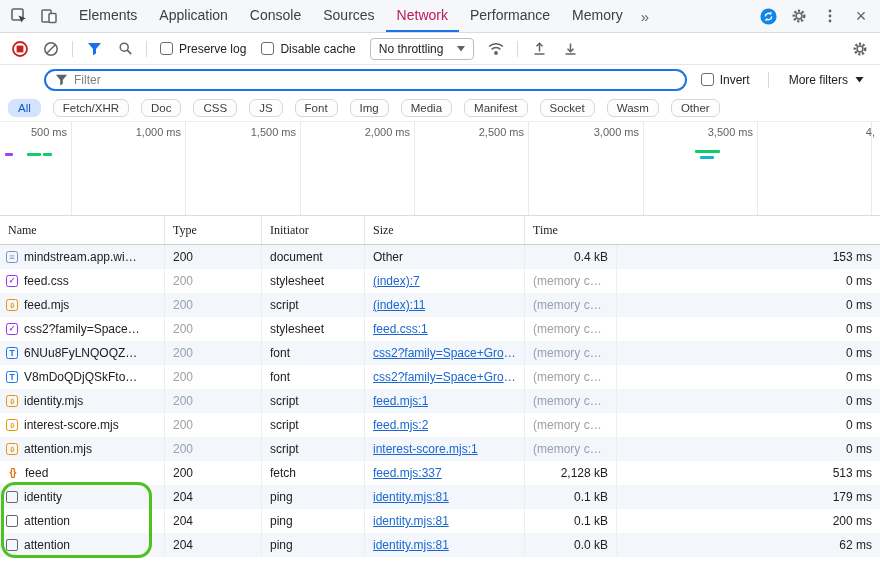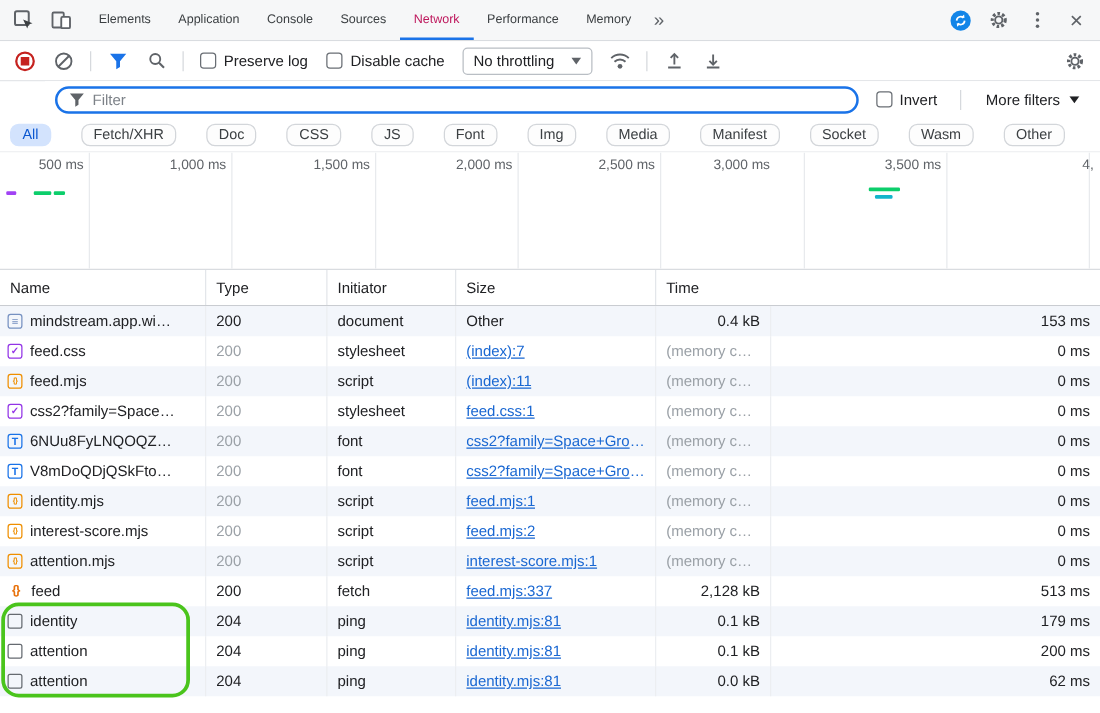--- a/index.html
+++ b/index.html
@@ -4,21 +4,21 @@
 <style>
   *{margin:0;padding:0;box-sizing:border-box;}
   body{background:#fff;font-family:"Liberation Sans",sans-serif;color:#202124;}
   .dt{position:relative;width:880px;height:570px;overflow:hidden;background:#fff;font-size:12px;}
 
   
   .tabbar{height:33px;background:#f6f7f8;border-bottom:1px solid #d9dce0;display:flex;align-items:stretch;}
   .tb-left{display:flex;align-items:center;gap:2px;padding:0 5px;}
   .iconbtn{width:28px;height:26px;display:flex;align-items:center;justify-content:center;border-radius:4px;flex:0 0 auto;}
   .tabs{display:flex;align-items:stretch;}
-  .tab{display:flex;align-items:center;padding:15px 11px;font-size:10px;color:#3c4043;border-bottom:2px solid transparent;cursor:default;}
+  .tab{display:flex;align-items:center;padding:15px 11px;font-size:14px;color:#3c4043;border-bottom:2px solid transparent;cursor:default;}
   .tab.active{color:#be185d;border-bottom-color:#1a73e8;}
   .more-tabs{display:flex;align-items:center;padding:0 7px;color:#5f6368;font-size:15px;}
   .tb-right{margin-left:auto;display:flex;align-items:center;gap:3px;padding-right:5px;}
   .x-icon{font-size:18px;color:#5f6368;line-height:1;}
 
   
   .toolbar{height:32px;display:flex;align-items:center;gap:3px;padding:0 6px;border-bottom:1px solid #e4e6e9;background:#fff;}
   .sep{width:1px;height:16px;background:#d6d9dd;margin:0 4px;}
   .cbgroup{display:flex;align-items:center;gap:6px;padding:0 6px;white-space:nowrap;}
   .cbox{width:13px;height:13px;border:1.5px solid #696e74;border-radius:3px;background:#fff;flex:0 0 auto;}
@@ -26,34 +26,34 @@
   .push-right{margin-left:auto;}
 
   
   .filterbar{height:29px;display:flex;align-items:center;gap:8px;padding:0 8px;background:#fff;margin-left:36px;}
   .filter-input{flex:1;height:22px;border:2px solid #1a73e8;border-radius:12px;display:flex;align-items:center;gap:6px;padding:0 9px;background:#fff;}
   .filter-input input{border:none;outline:none;flex:1;font:12px "Liberation Sans",sans-serif;color:#202124;background:transparent;}
   .filter-input input::placeholder{color:#7d8288;}
   .mf-btn{display:flex;align-items:center;gap:7px;padding:0 8px;white-space:nowrap;}
 
   
-  .chipsbar{height:28px;display:flex;align-items:center;gap:24px;padding:0 8px;border-bottom:1px solid #ebedef;background:#fff;}
+  .chipsbar{height:28px;display:flex;align-items:center;gap:12px;padding:0 8px;border-bottom:1px solid #ebedef;background:#fff;}
   .chip{padding:2px 9px;border-radius:7px;border:1px solid #d3d6da;background:#fdfdfd;color:#3c4043;font-size:11.5px;white-space:nowrap;}
   .chip.sel{background:#d3e3fd;border-color:#d3e3fd;color:#0b57d0;}
 
   
   .overview{position:relative;height:94px;border-bottom:1px solid #d9dce0;background:#fff;overflow:hidden;}
   .gridline{position:absolute;top:0;bottom:0;width:1px;background:#e8eaed;}
   .tick-label{position:absolute;top:4px;width:90px;text-align:right;font-size:11px;color:#5f6368;}
   .wf-bar{position:absolute;border-radius:1px;}
 
   
   .table{position:relative;}
   .thead,.tr{display:grid;grid-template-columns:165px 97px 103px 160px 92px 1fr;}
-  .thead{height:29px;align-items:center;border-bottom:1px solid #c9ccd1;background:#fff;}
+  .thead{height:29px;align-items:center;border-bottom:1px solid #c9ccd1;background:#fff;font-family:Liberation Serif, serif;}
   .th{padding:0 8px;border-right:1px solid #e3e6ea;height:100%;display:flex;align-items:center;overflow:hidden;white-space:nowrap;}
   .th:last-child{border-right:none;}
   .tbody .tr{height:24px;align-items:center;}
   .tbody .tr:nth-child(odd){background:#f3f6fb;}
   .td{padding:0 8px;height:100%;display:flex;align-items:center;border-right:1px solid #eceef1;overflow:hidden;white-space:nowrap;}
   .td:last-child{border-right:none;}
   .c-name{padding:0 4px 0 6px;gap:6px;}
   .ntxt{overflow:hidden;text-overflow:ellipsis;}
   .c-size,.c-time{justify-content:flex-end;text-align:right;}
   .c-size{display:block;line-height:24px;text-align:right;text-overflow:ellipsis;overflow:hidden;}
@@ -241,21 +241,21 @@
     <div class="gridline" style="left:414px"></div>
     <div class="gridline" style="left:528px"></div>
     <div class="gridline" style="left:643px"></div>
     <div class="gridline" style="left:757px"></div>
     <div class="gridline" style="left:871px"></div>
     <span class="tick-label" style="left:-23px">500 ms</span>
     <span class="tick-label" style="left:91px">1,000 ms</span>
     <span class="tick-label" style="left:206px">1,500 ms</span>
     <span class="tick-label" style="left:320px">2,000 ms</span>
     <span class="tick-label" style="left:434px">2,500 ms</span>
-    <span class="tick-label" style="left:526px">3,000 ms</span>
+    <span class="tick-label" style="left:549px">3,000 ms</span>
     <span class="tick-label" style="left:663px">3,500 ms</span>
     <span class="tick-label" style="left:785px">4,</span>
   <div class="wf-bar" style="left: 5px; top: 31px; width: 8px; height: 3px; background: rgb(161, 66, 244);"></div>
       <div class="wf-bar" style="left: 27px; top: 31px; width: 14px; height: 3px; background: rgb(12, 206, 107);"></div>
       <div class="wf-bar" style="left: 43px; top: 31px; width: 9px; height: 3px; background: rgb(12, 206, 107);"></div>
       <div class="wf-bar" style="left: 695px; top: 28px; width: 25px; height: 3px; background: rgb(12, 206, 107);"></div>
       <div class="wf-bar" style="left: 700px; top: 34px; width: 14px; height: 3px; background: rgb(18, 181, 203);"></div>
     </div>
 
   <div class="table">

